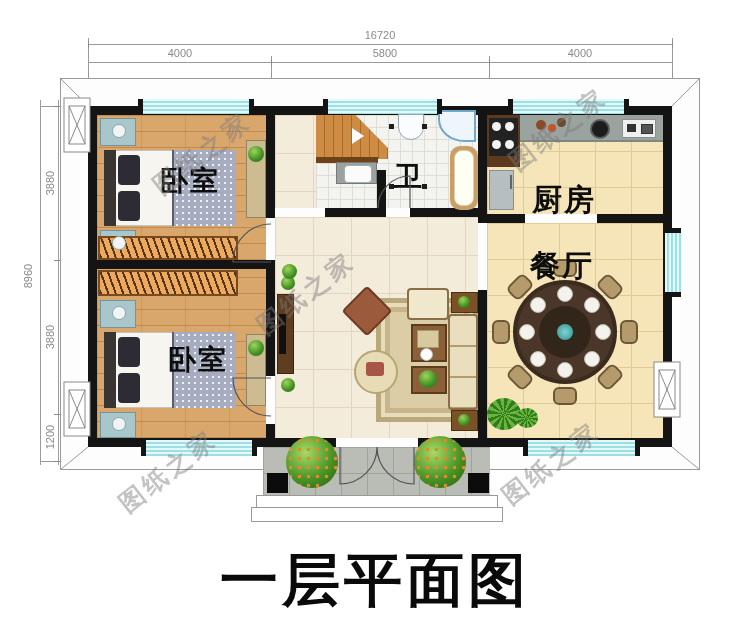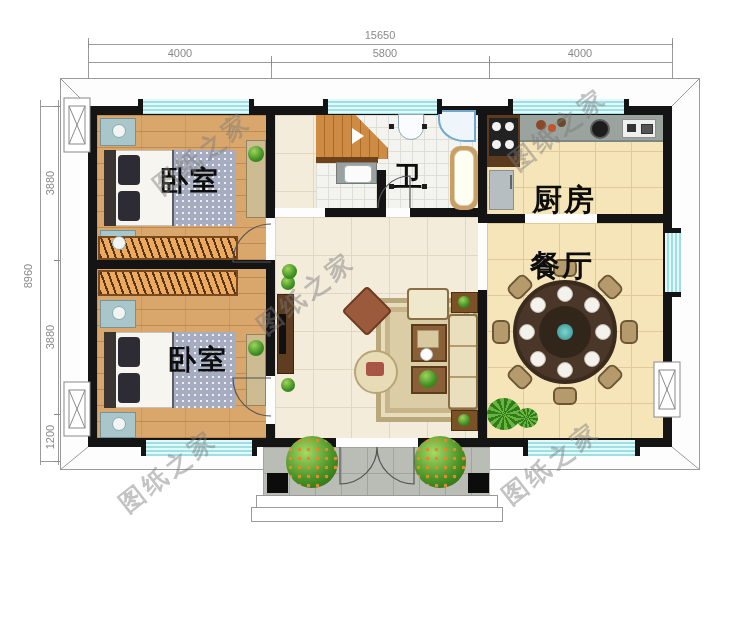--- a/index.html
+++ b/index.html
@@ -100,21 +100,21 @@
   <div class="abs dimline" style="left:88px;top:38px;width:1px;height:68px"></div>
   <div class="abs dimline" style="left:672px;top:38px;width:1px;height:68px"></div>
   <div class="abs dimline" style="left:271px;top:56px;width:1px;height:50px"></div>
   <div class="abs dimline" style="left:489px;top:56px;width:1px;height:50px"></div>
   <div class="abs dimline" style="left:88px;top:44px;width:584px;height:1px"></div>
   <div class="abs dimline" style="left:88px;top:62px;width:584px;height:1px"></div>
   <div class="abs tick" style="left:88px;top:41px;width:1px;height:7px"></div>
   <div class="abs tick" style="left:672px;top:41px;width:1px;height:7px"></div>
   <div class="abs tick" style="left:271px;top:59px;width:1px;height:7px"></div>
   <div class="abs tick" style="left:489px;top:59px;width:1px;height:7px"></div>
-  <div class="abs dimtext" style="left:340px;top:28px;width:80px">15650</div>
+  <div class="abs dimtext" style="left:340px;top:28px;width:80px">16720</div>
   <div class="abs dimtext" style="left:140px;top:46px;width:80px">4000</div>
   <div class="abs dimtext" style="left:345px;top:46px;width:80px">5800</div>
   <div class="abs dimtext" style="left:540px;top:46px;width:80px">4000</div>
 
   <div class="abs dimline" style="left:40px;top:100px;width:1px;height:365px"></div>
   <div class="abs dimline" style="left:58px;top:100px;width:1px;height:365px"></div>
   <div class="abs dimline" style="left:40px;top:106px;width:48px;height:1px"></div>
   <div class="abs dimline" style="left:58px;top:260px;width:30px;height:1px"></div>
   <div class="abs dimline" style="left:58px;top:414px;width:30px;height:1px"></div>
   <div class="abs dimline" style="left:40px;top:461px;width:48px;height:1px"></div>
@@ -304,13 +304,14 @@
     </g>
     <g stroke="#8a8a8a" stroke-width="1" fill="#ffffff">
       <rect x="654" y="362" width="26" height="55"></rect>
         <rect x="659" y="370" width="16" height="39"></rect>
       <path d="M659 370 L675 409 M675 370 L659 409" fill="none"></path>
     </g>
 
     <path d="M352 128 L364 136 L352 144 Z" fill="#ffffff" stroke="none"></path>
   </svg>
 
+  <div class="abs" id="title">一层平面图</div>
 </div>
 
 </body></html>

